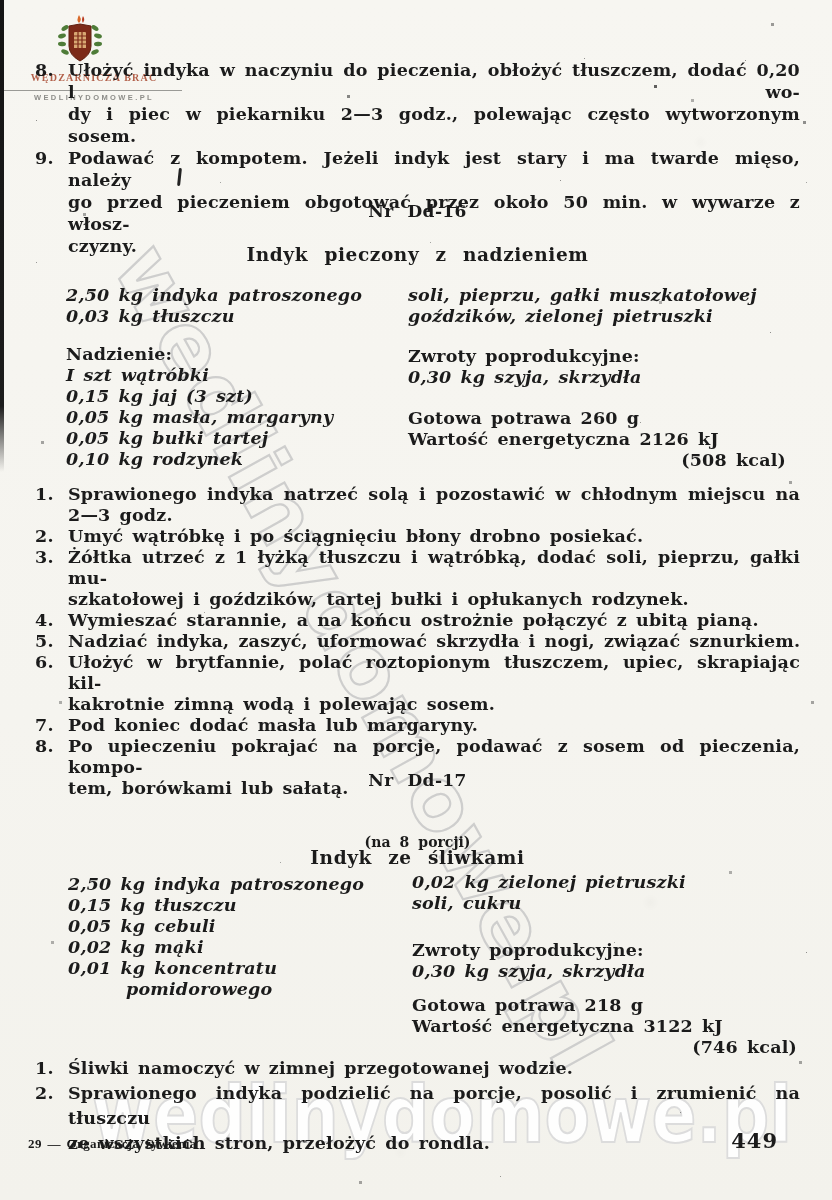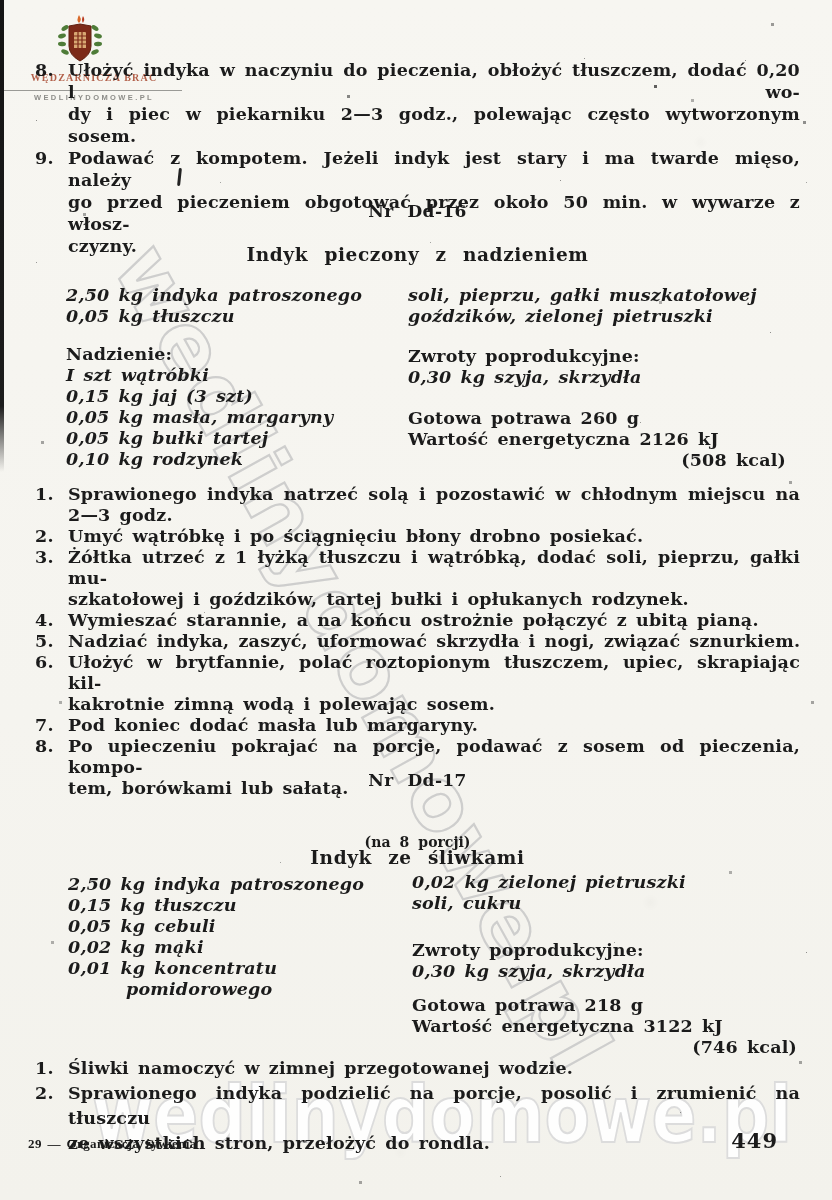--- a/index.html
+++ b/index.html
@@ -116,21 +116,21 @@
       <div class="ln jl">go przed pieczeniem obgotować przez około 50 min. w wywarze z włosz-</div>
       <div class="ln">czyzny.</div>
     </div>
   </div>
 
   <div class="sec center h-code" style="left:35px; top:201px; width:765px;">Nr Dd-16</div>
   <div class="sec center h-title" style="left:35px; top:244px; width:765px;">Indyk pieczony z nadzieniem</div>
 
   <div class="sec txt it" style="left:66px; top:285px; width:330px; line-height:21px;">
     <div class="ln">2,50 kg indyka patroszonego</div>
-    <div class="ln">0,05 kg tłuszczu</div>
+    <div class="ln">0,03 kg tłuszczu</div>
   </div>
   <div class="sec txt it" style="left:408px; top:285px; width:380px; line-height:21px;">
     <div class="ln">soli, pieprzu, gałki muszkatołowej</div>
     <div class="ln">goździków, zielonej pietruszki</div>
   </div>
 
   <div class="sec txt" style="left:66px; top:344px; width:330px; line-height:21px;">
     <div class="ln">Nadzienie:</div>
     <div class="ln it">I szt wątróbki</div>
     <div class="ln it">0,15 kg jaj (3 szt)</div>

